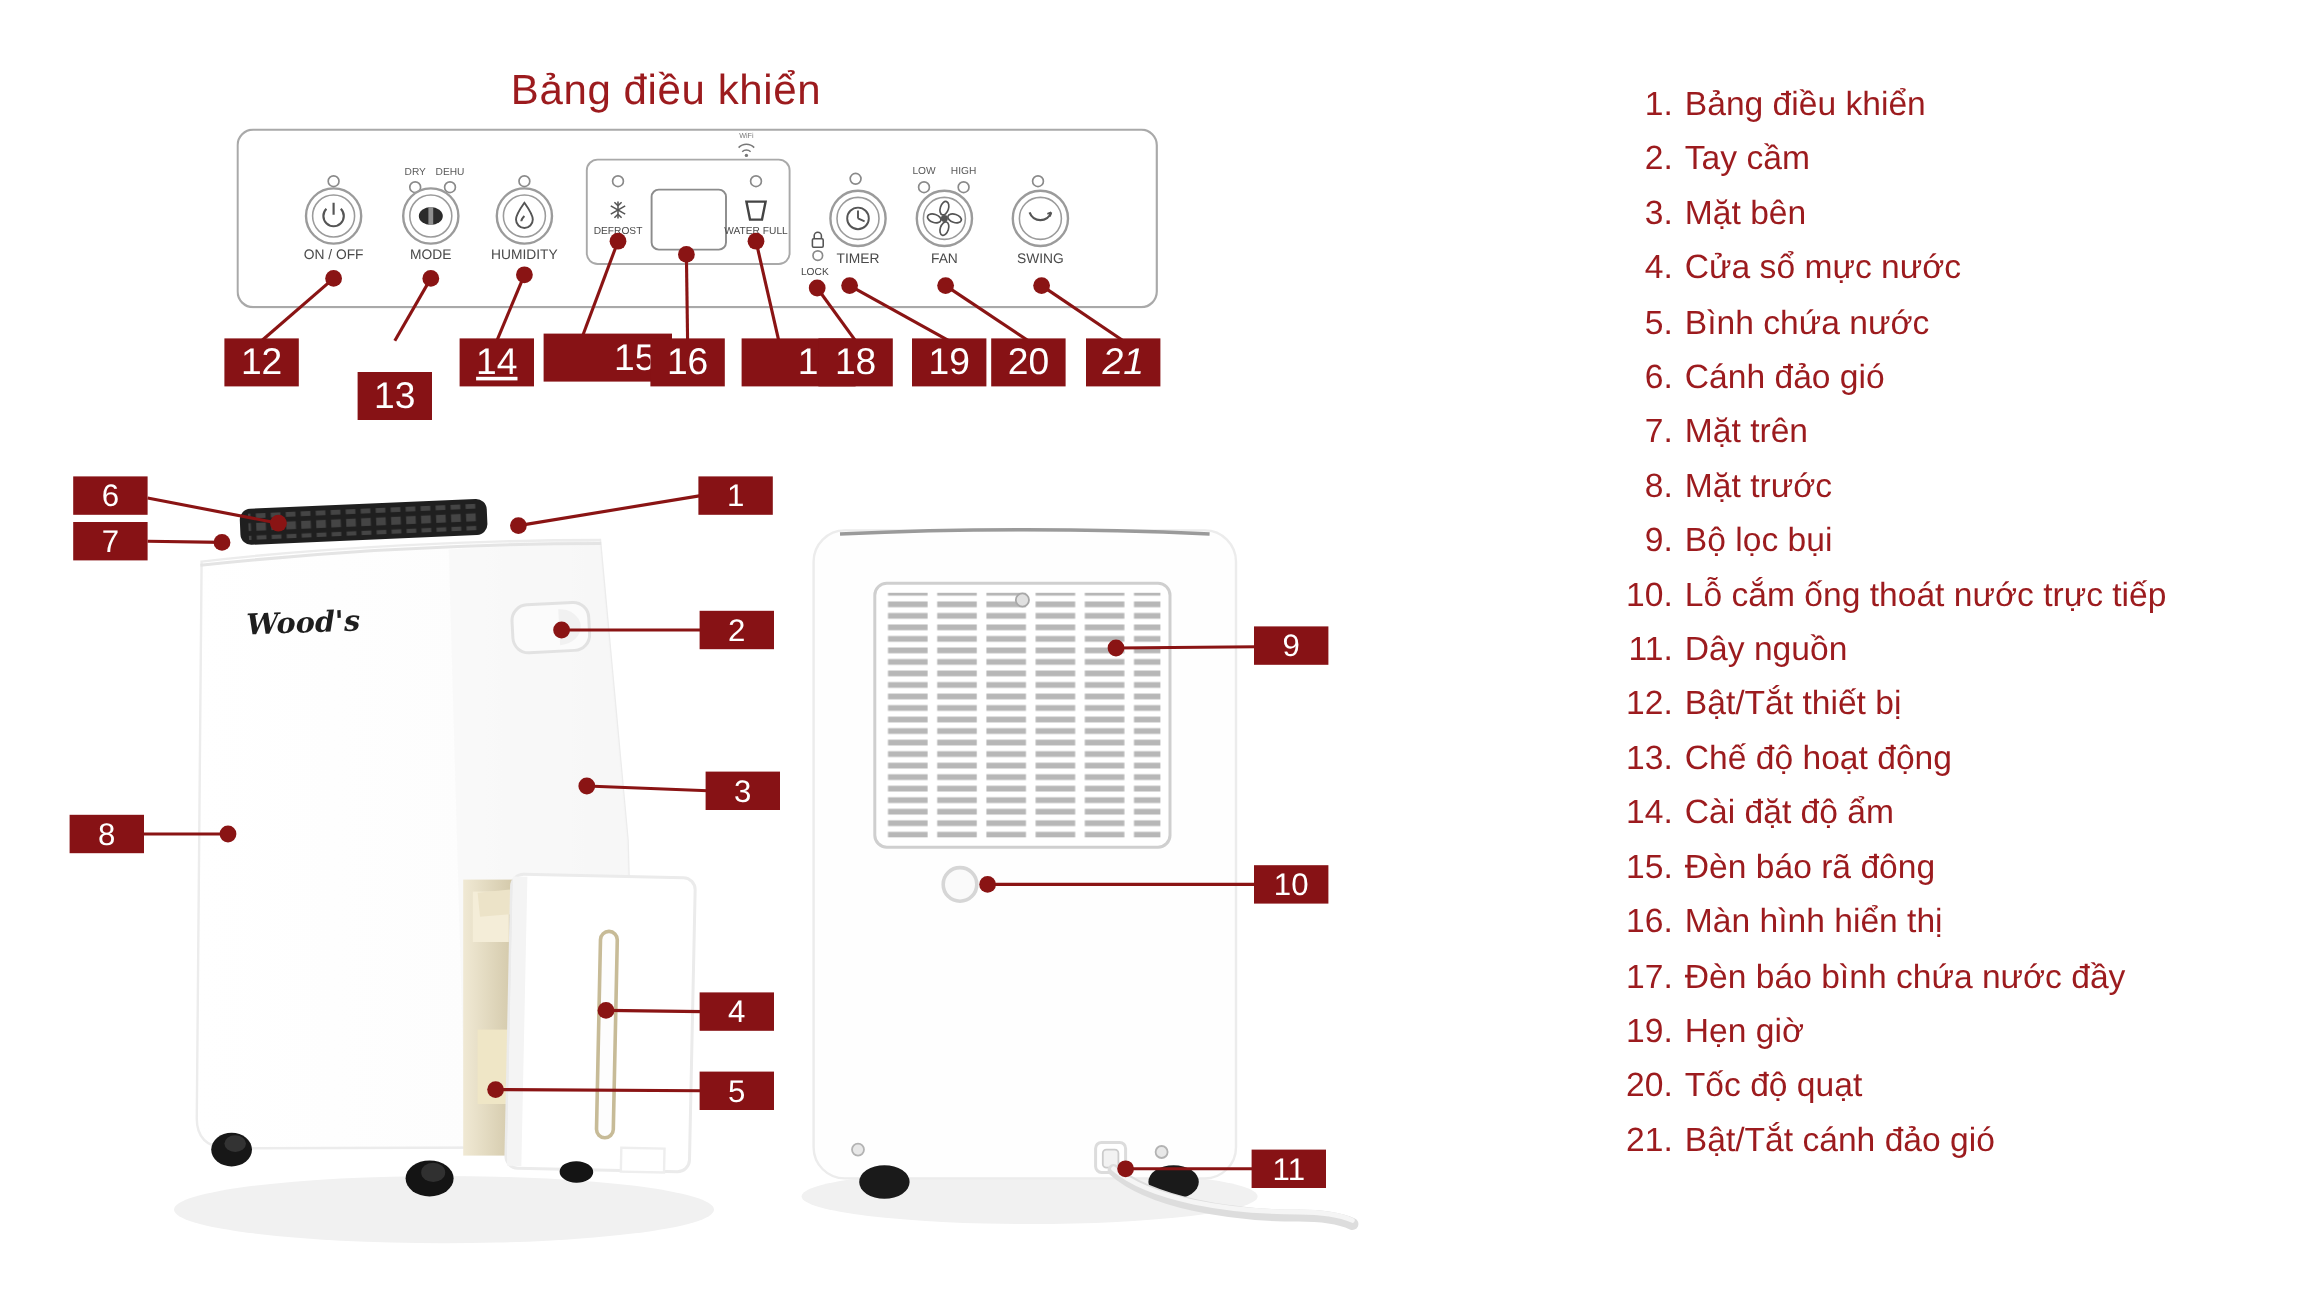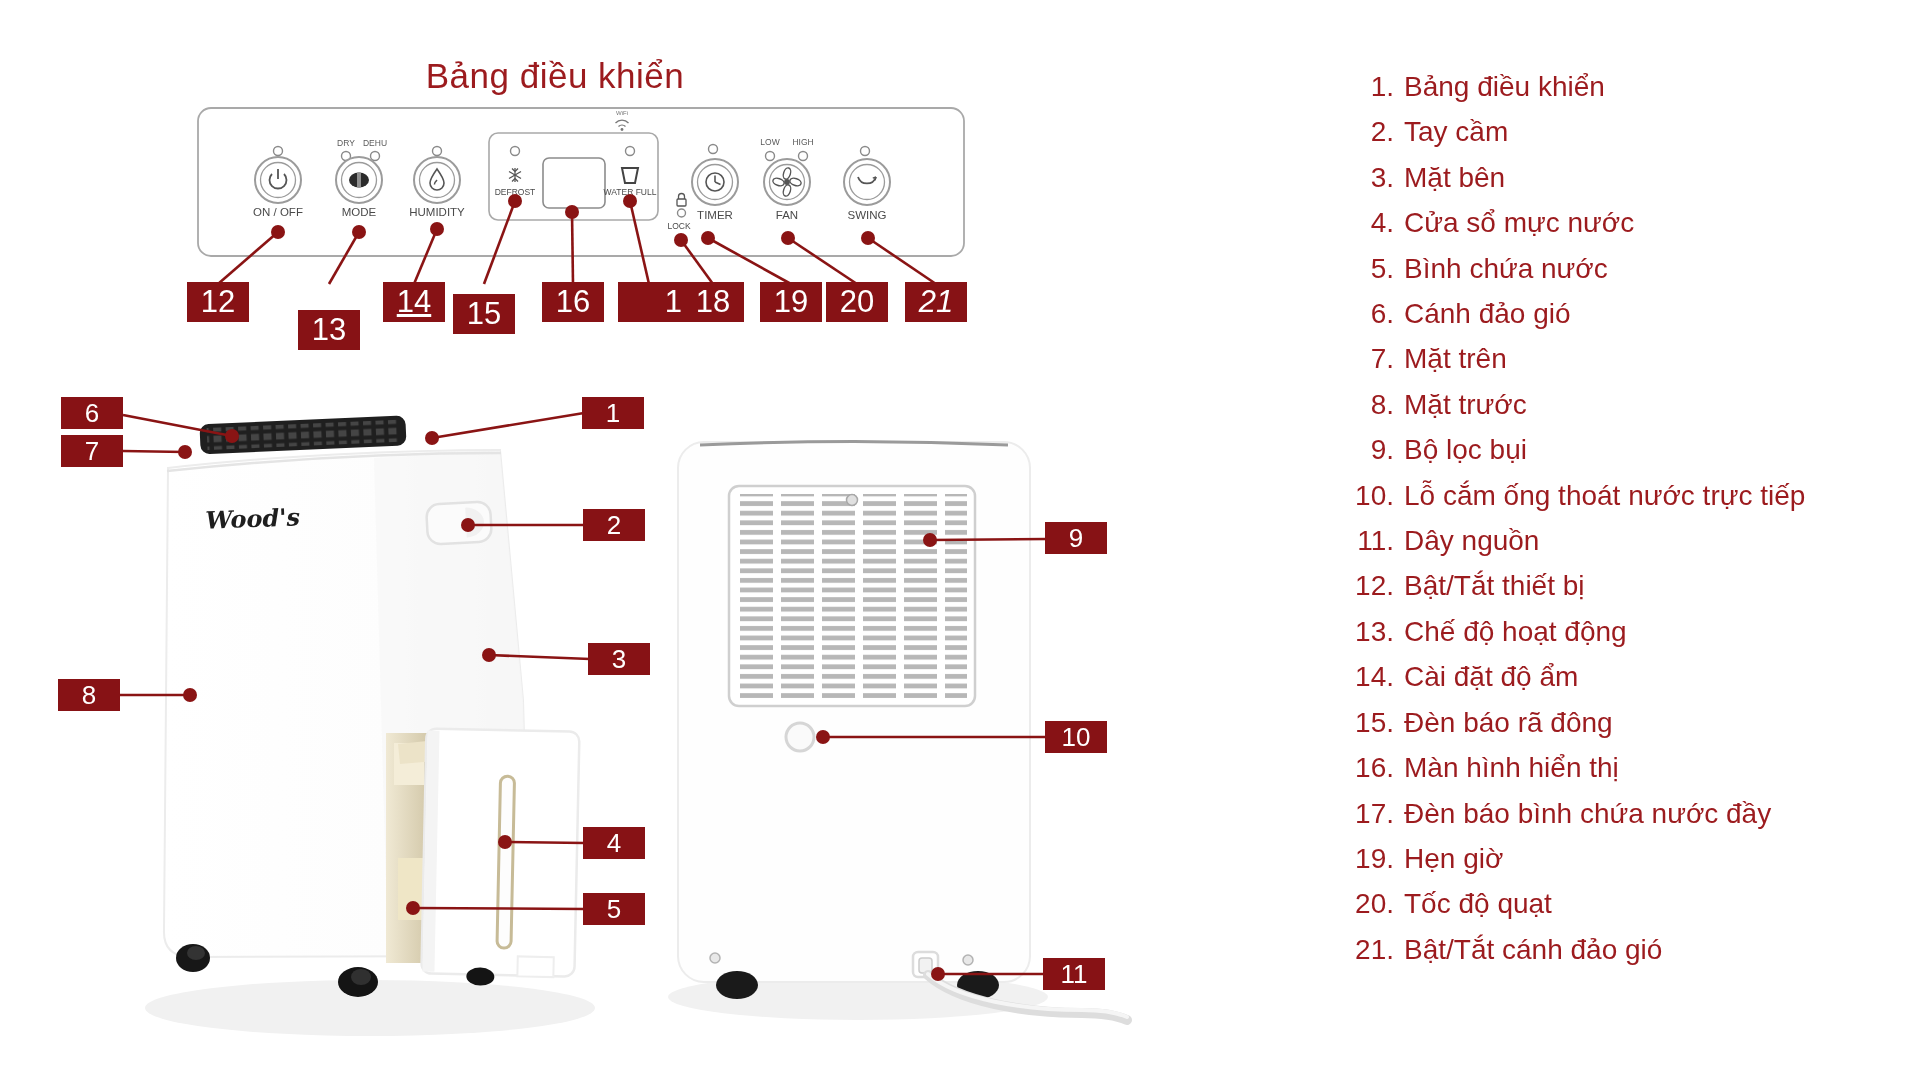--- a/index.html
+++ b/index.html
@@ -303,21 +303,21 @@
 <div class="callout co-s" style="left:583px;top:893px;">5</div>
 <div class="callout co-s" style="left:61px;top:397px;">6</div>
 <div class="callout co-s" style="left:61px;top:435px;">7</div>
 <div class="callout co-s" style="left:58px;top:679px;">8</div>
 <div class="callout co-s" style="left:1045px;top:522px;">9</div>
 <div class="callout co-s" style="left:1045px;top:721px;">10</div>
 <div class="callout co-s" style="left:1043px;top:958px;">11</div>
 <div class="callout co-b" style="left:187px;top:282px;">12</div>
 <div class="callout co-b" style="left:298px;top:282px;margin-top:28px;">13</div>
 <div class="callout co-b" style="left:383px;top:282px;text-decoration:underline;">14</div>
-<div class="callout co-b" style="left:453px;top:294px;">15</div>
+<div class="callout co-b" style="left:453px;top:278px;padding-left:45px;">15</div>
 <div class="callout co-b" style="left:542px;top:282px;">16</div>
 <div class="callout co-b" style="left:618px;top:282px;padding-left:33px;">17</div>
 <div class="callout co-b" style="left:682px;top:282px;">18</div>
 <div class="callout co-b" style="left:760px;top:282px;">19</div>
 <div class="callout co-b" style="left:826px;top:282px;">20</div>
 <div class="callout co-b" style="left:905px;top:282px;font-style:italic;">21</div>
 
 <div class="legend" id="legend">
       <div class="legend-row">
         <span class="legend-num">1.</span>

